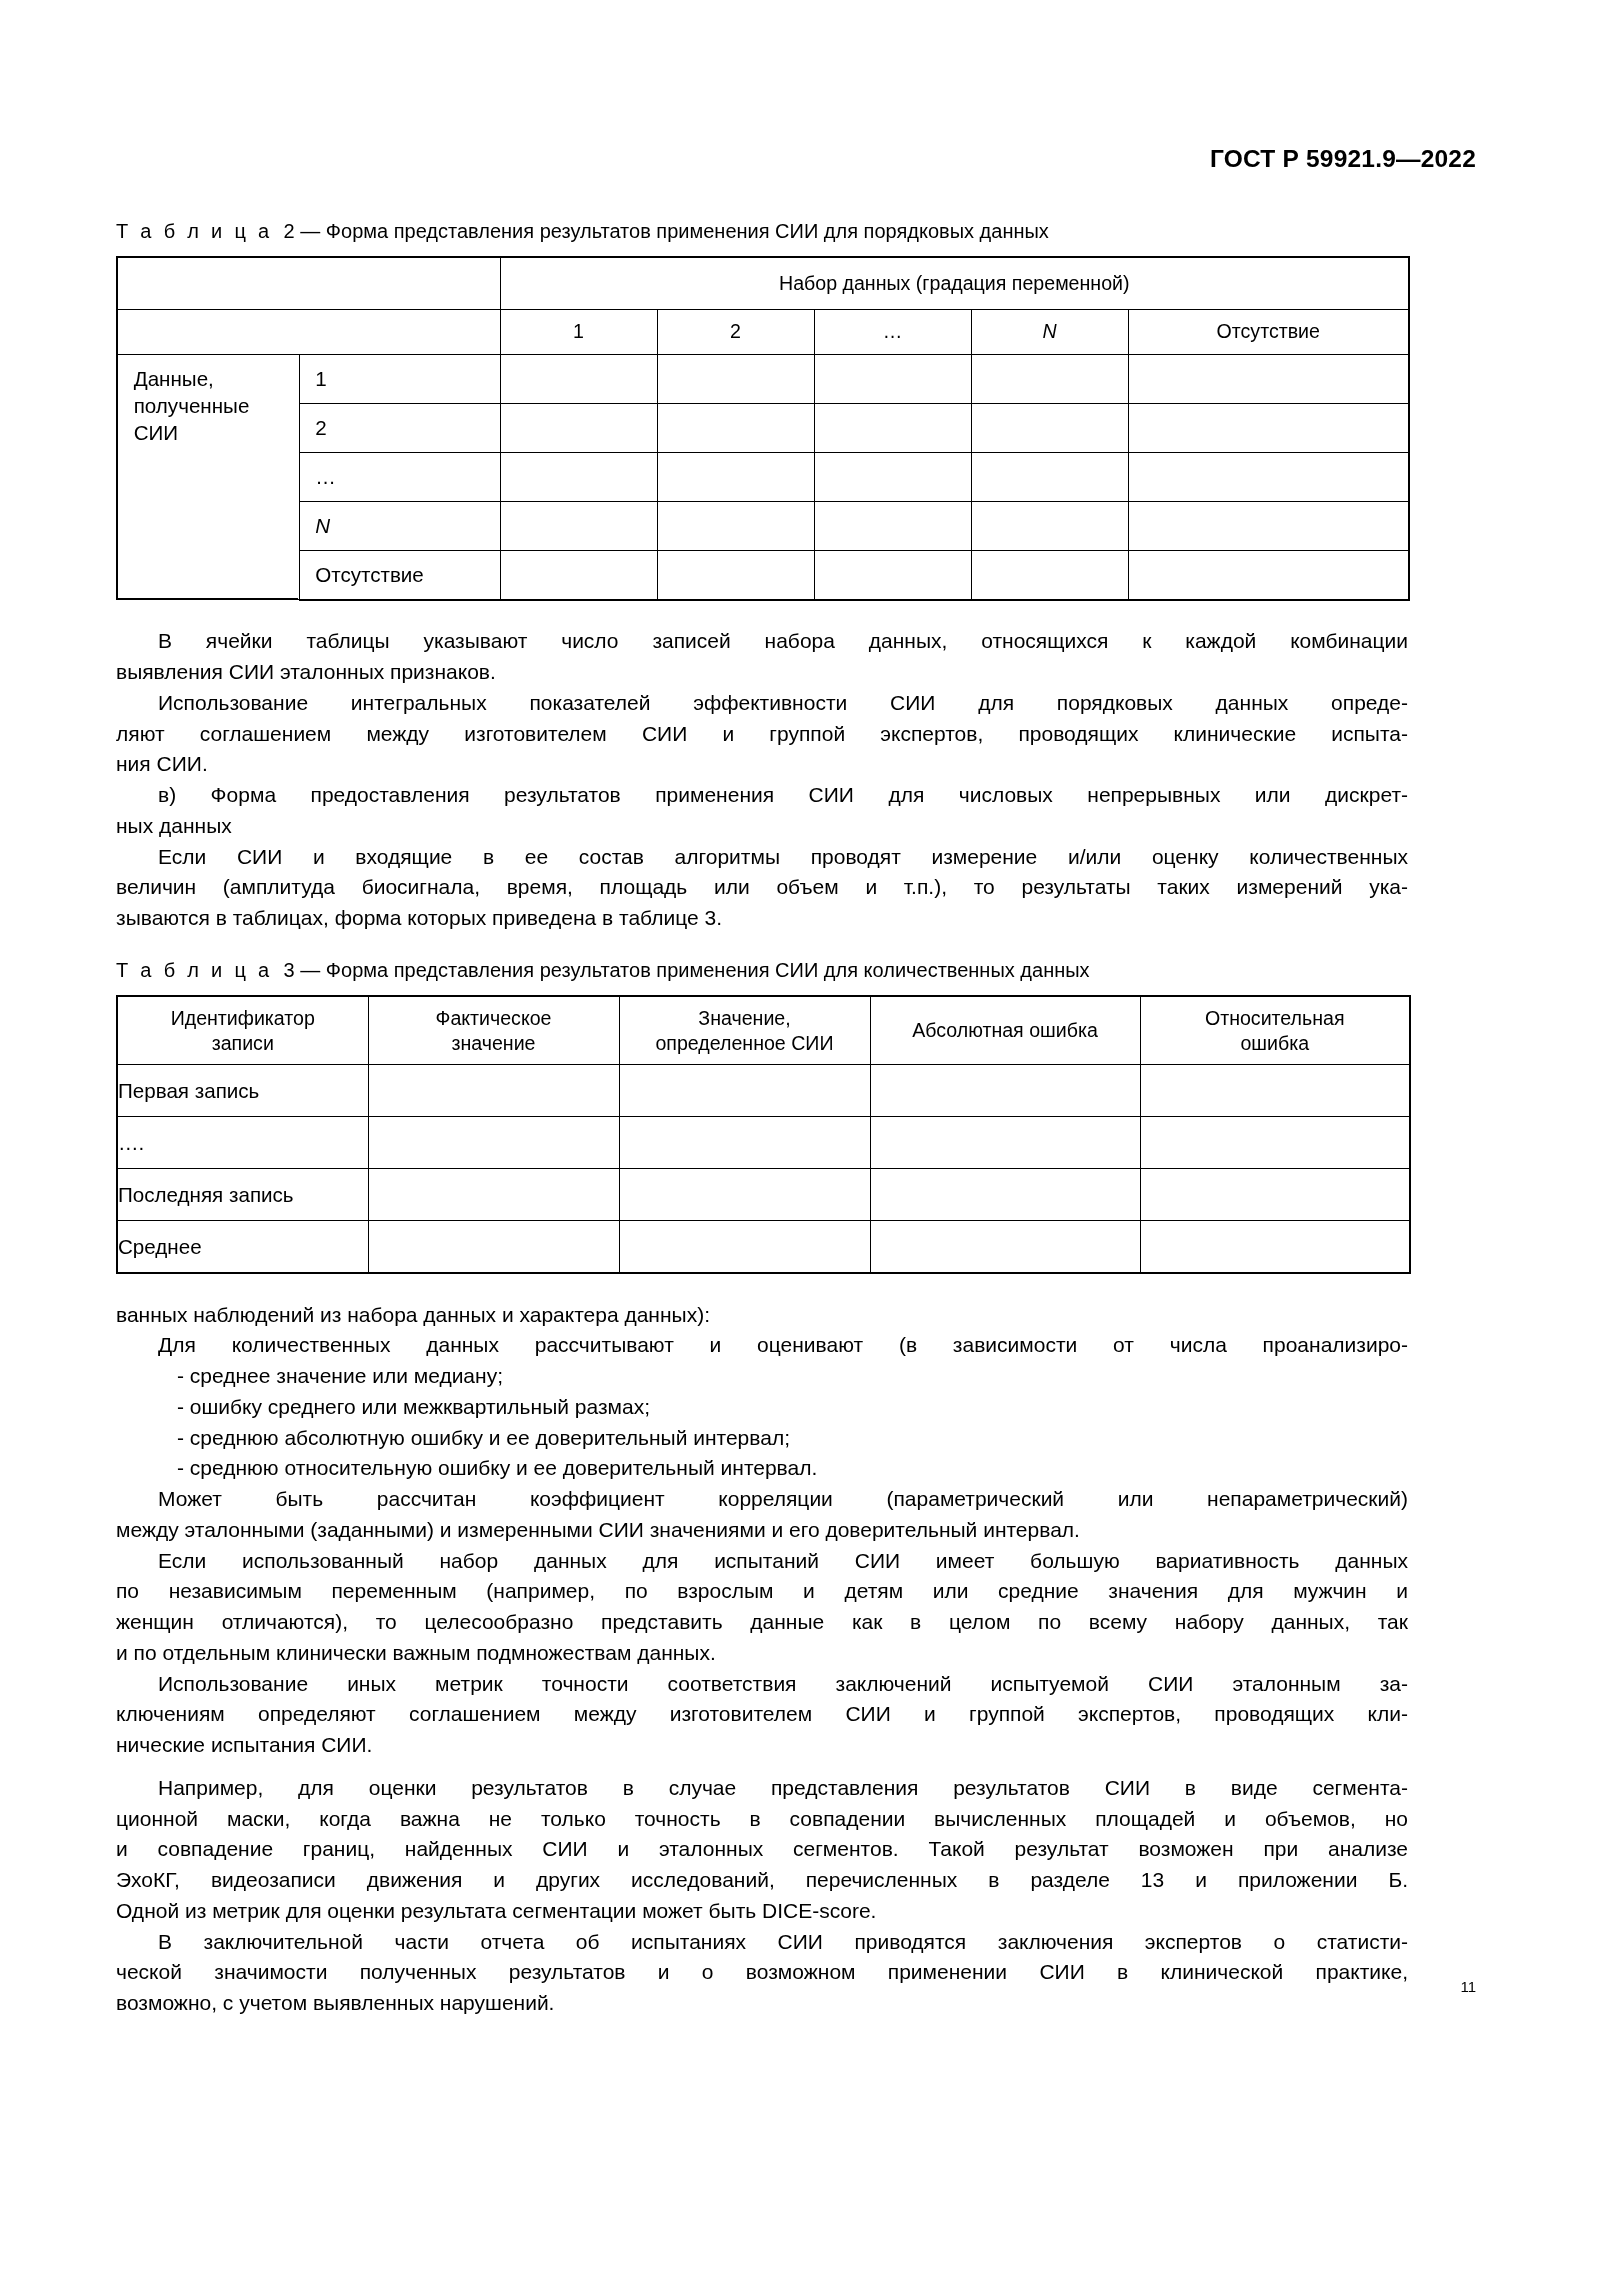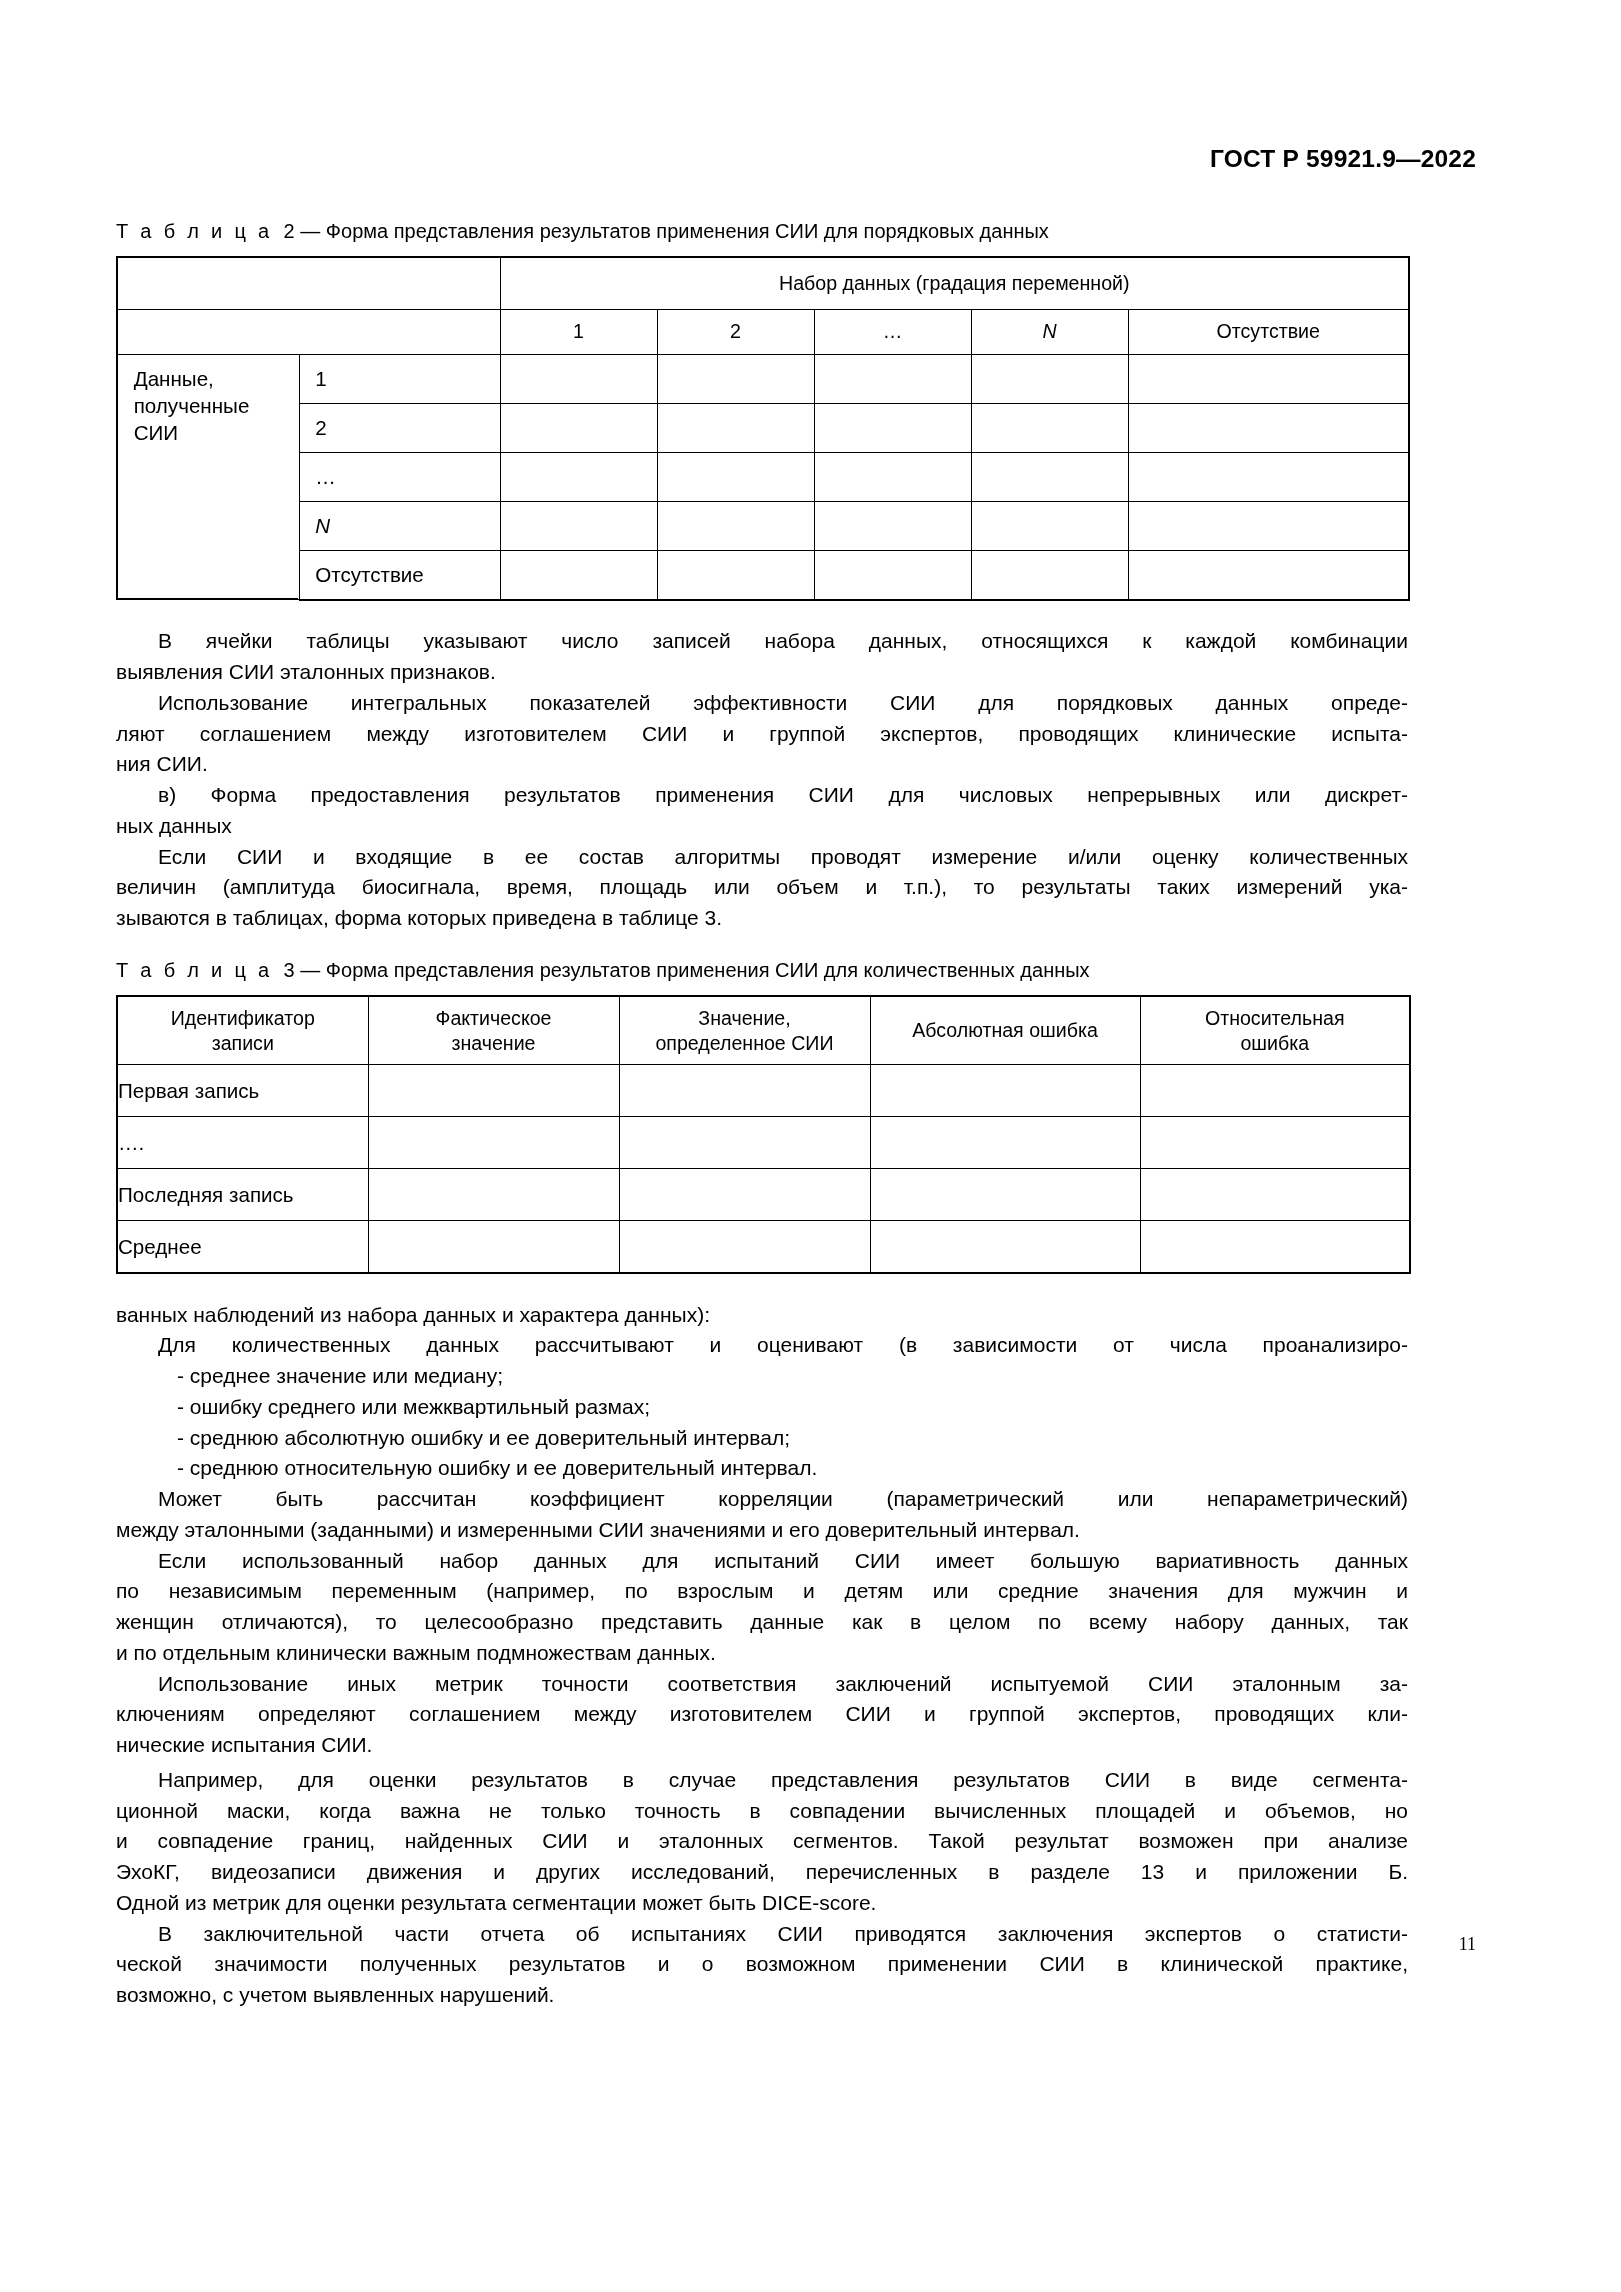--- a/index.html
+++ b/index.html
@@ -134,23 +134,22 @@
   }
   .bullet {
     display: block;
     padding-left: 61px;
     white-space: pre;
   }
 
   .page-number {
     position: absolute;
     right: 145px;
-    top: 1934px;
-    font-size: 18px;
-    font-family: Liberation Serif, serif;
+    top: 1978px;
+    font-size: 15px;
   }
 </style>
 </head>
 <body>
 
 <div class="page">
 
   <div class="page-header">ГОСТ Р 59921.9—2022</div>
 
   <div class="content">
@@ -339,21 +338,21 @@
     </div>
 
     <div class="para-block" style="margin-top:0;">
       <p class="body">
         <span class="line just ind">Использование иных метрик точности соответствия заключений испытуемой СИИ эталонным за-</span>
         <span class="line just">ключениям определяют соглашением между изготовителем СИИ и группой экспертов, проводящих кли-</span>
         <span class="line">нические испытания СИИ.</span>
       </p>
     </div>
 
-    <div class="para-block" style="margin-top:4px;">
+    <div class="para-block" style="margin-top:12px;">
       <p class="body">
         <span class="line just ind">Например, для оценки результатов в случае представления результатов СИИ в виде сегмента-</span>
         <span class="line just">ционной маски, когда важна не только точность в совпадении вычисленных площадей и объемов, но</span>
         <span class="line just">и совпадение границ, найденных СИИ и эталонных сегментов. Такой результат возможен при анализе</span>
         <span class="line just">ЭхоКГ, видеозаписи движения и других исследований, перечисленных в разделе 13 и приложении Б.</span>
         <span class="line">Одной из метрик для оценки результата сегментации может быть DICE-score.</span>
       </p>
     </div>
 
     <div class="para-block" style="margin-top:0;">

